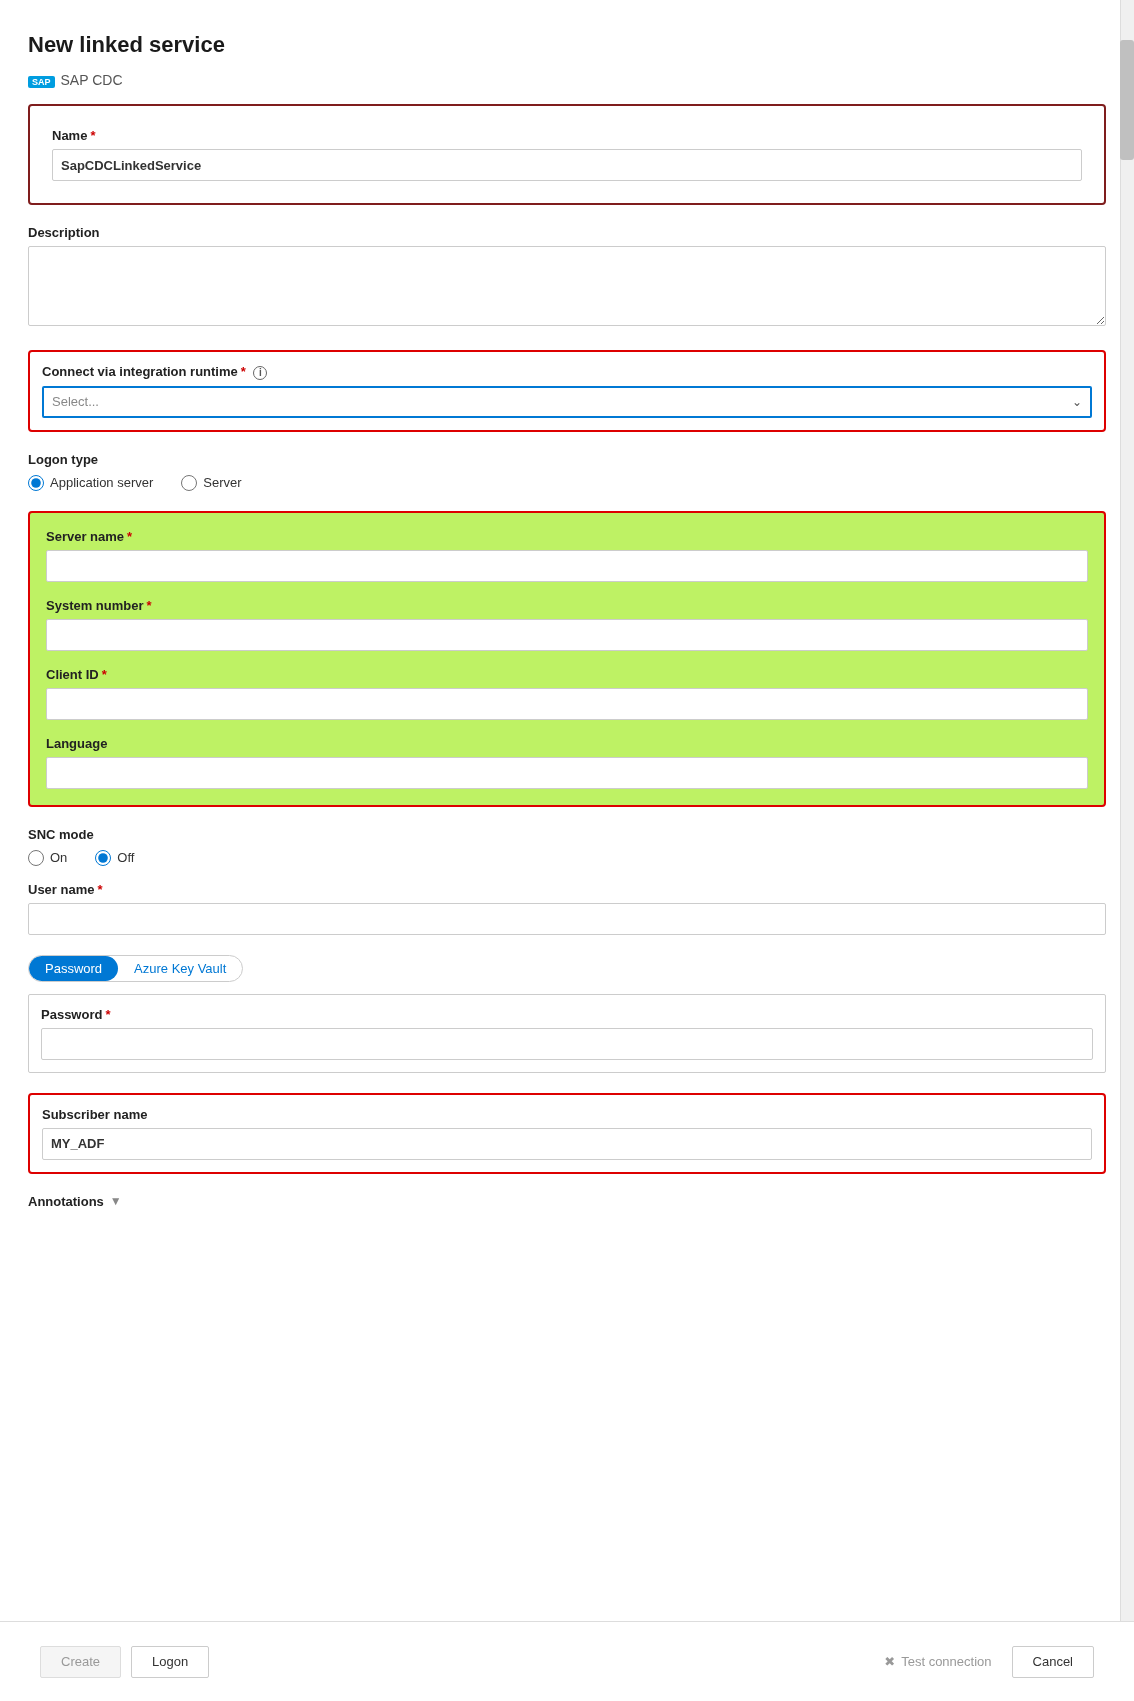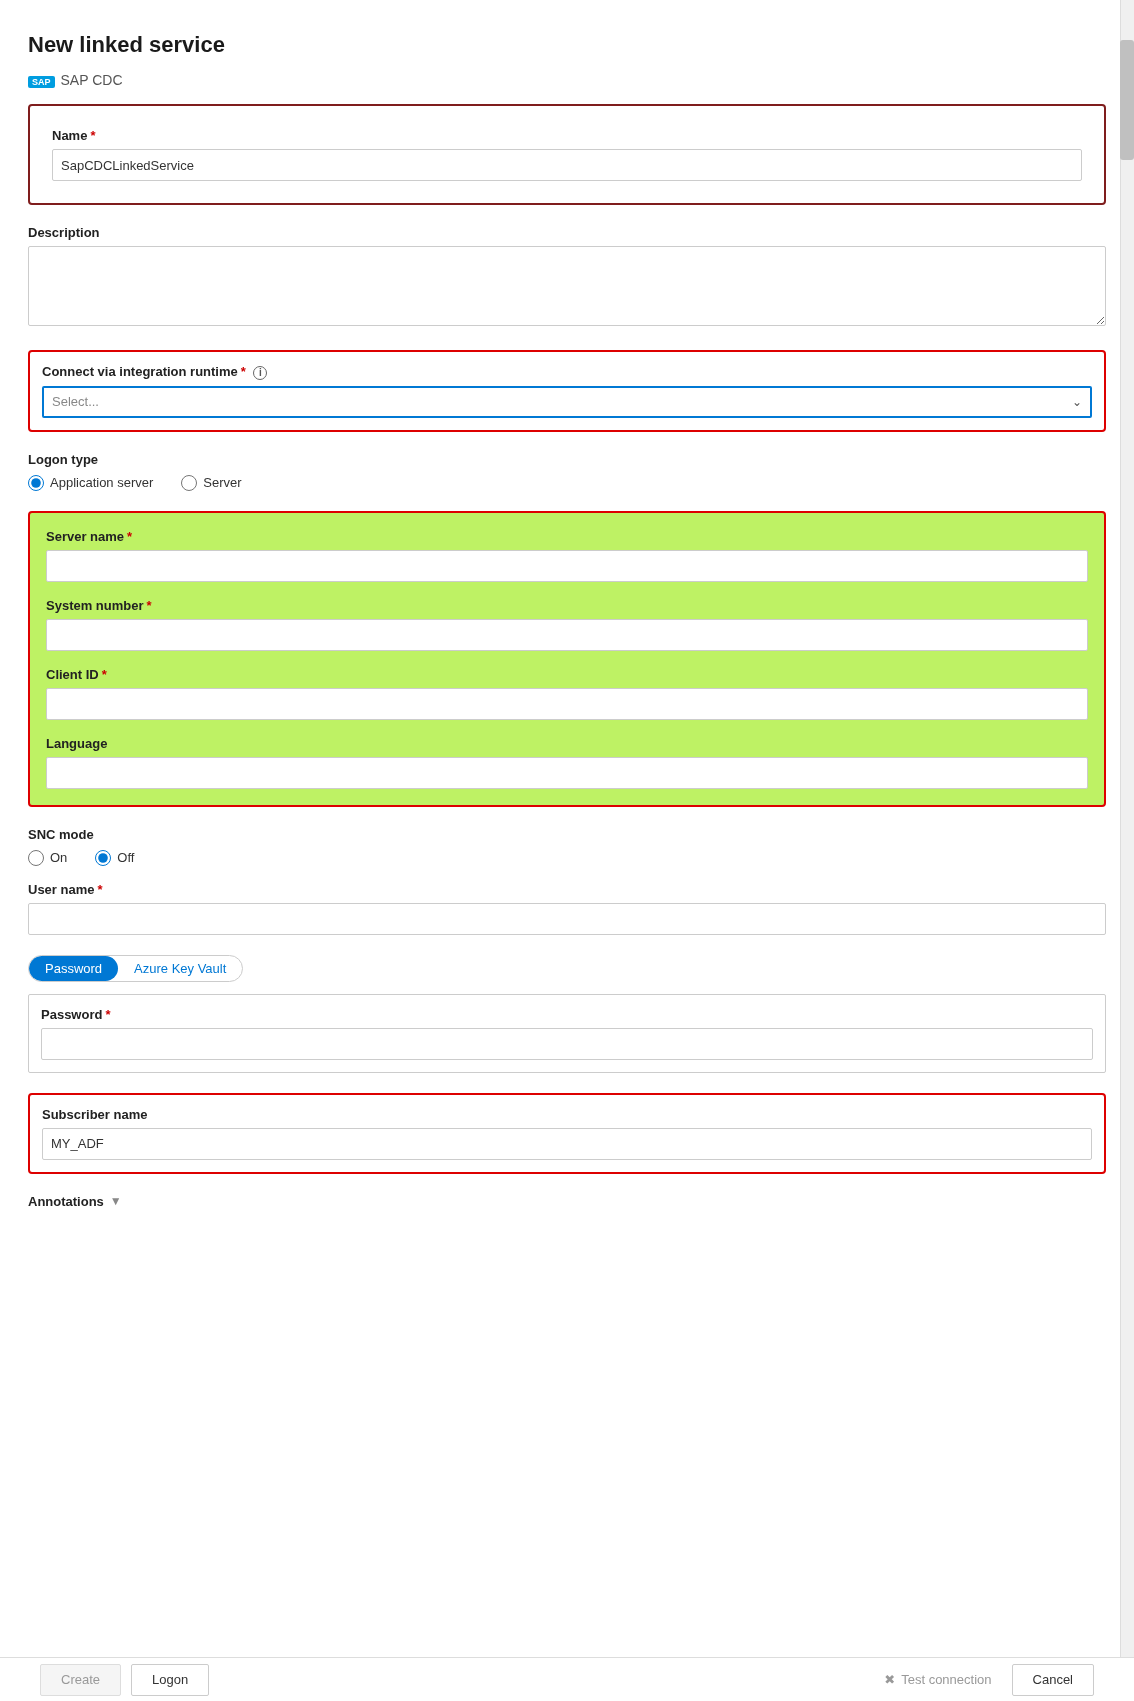--- a/index.html
+++ b/index.html
@@ -92,20 +92,21 @@
     .form-input {
       width: 100%;
       height: 32px;
       border: 1px solid #ccc;
       border-radius: 2px;
       padding: 0 8px;
       font-size: 13px;
       color: #333;
       background: #fff;
       outline: none;
+      font-weight: bold;
     }
 
     .form-textarea {
       width: 100%;
       height: 80px;
       border: 1px solid #ccc;
       border-radius: 2px;
       padding: 8px;
       font-size: 13px;
       color: #333;
@@ -233,21 +234,21 @@
       display: flex;
       align-items: center;
       gap: 6px;
     }
 
     .footer-bar {
       position: fixed;
       bottom: 0;
       left: 0;
       width: 1134px;
-      height: 44px;
+      height: 80px;
       background: #fff;
       border-top: 1px solid #ddd;
       display: flex;
       align-items: center;
       padding: 0 40px;
       gap: 10px;
       justify-content: space-between;
     }
 
     .footer-left {

